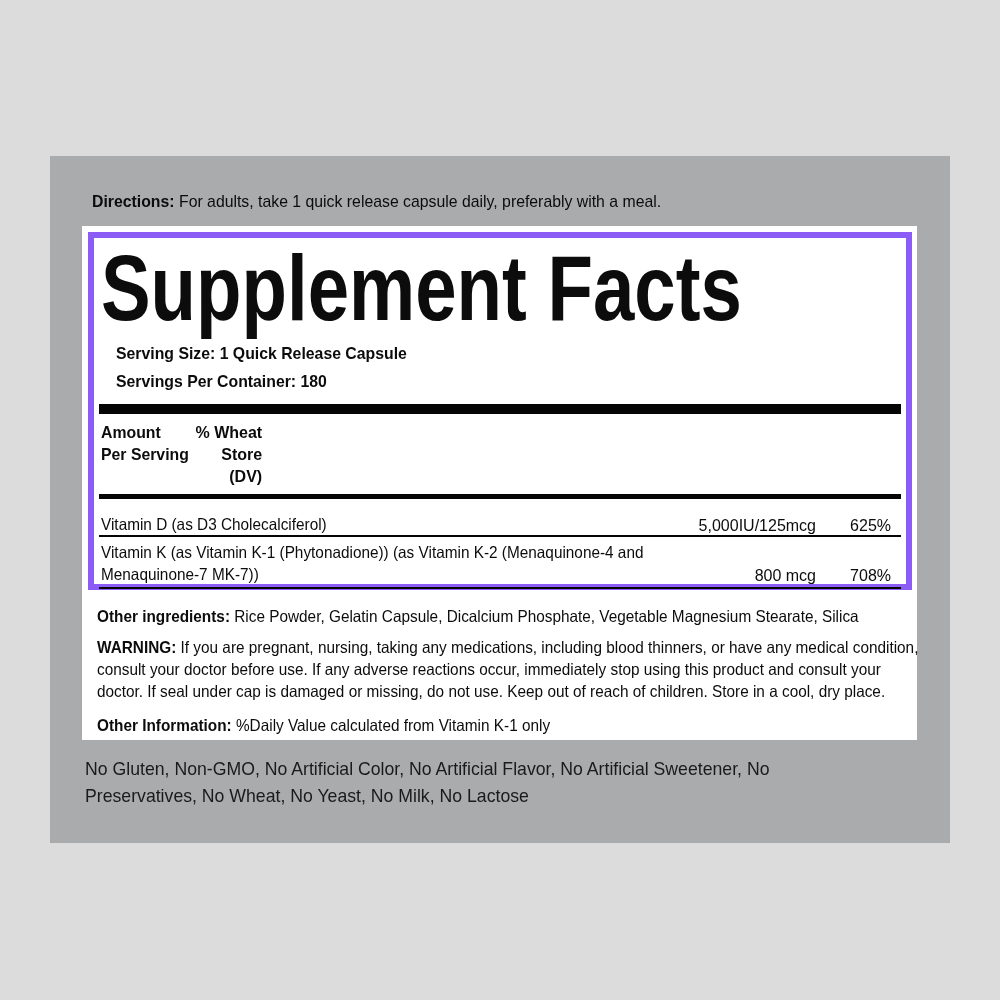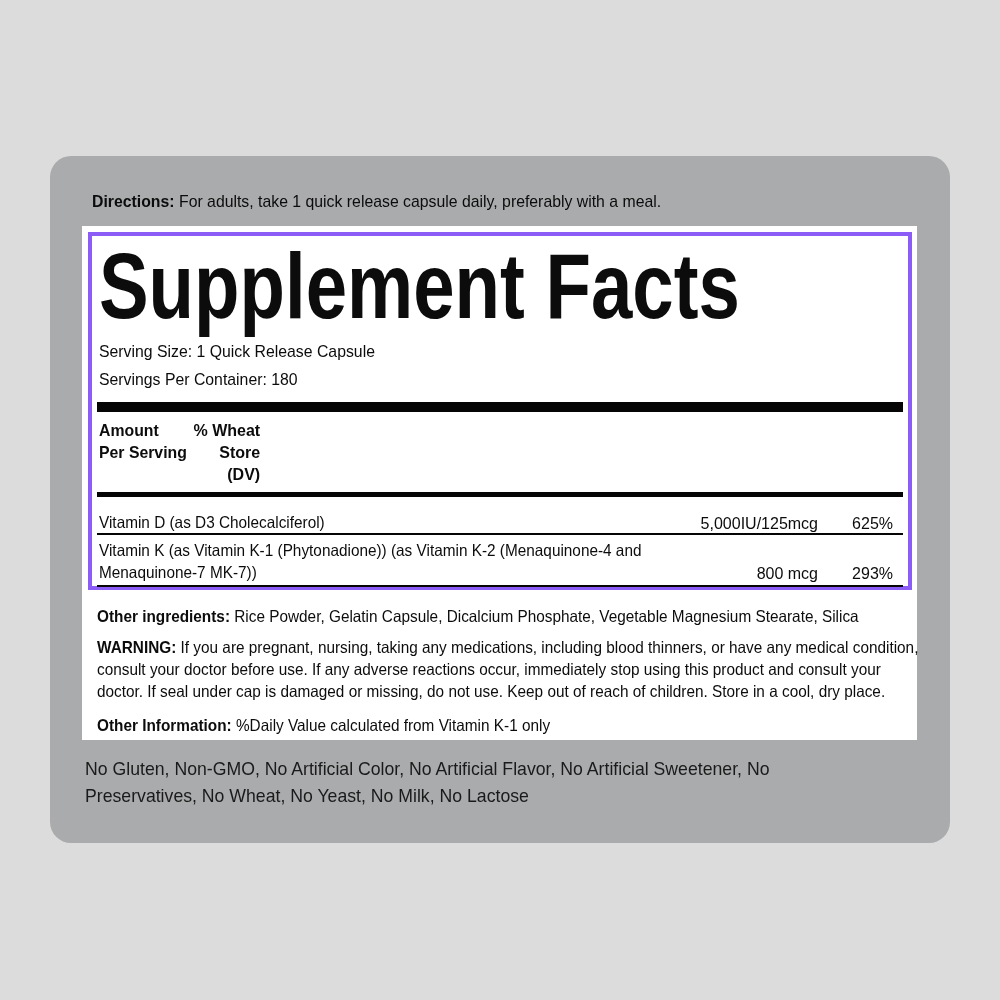--- a/index.html
+++ b/index.html
@@ -1,31 +1,31 @@
 <!DOCTYPE html>
 <html style="--page_bg: #dcdcdd; --panel_bg: #aaabad; --sheet_bg: #ffffff; --ink: #0c0c0c; --rule: #050505;"><head>
 <meta charset="utf-8">
 <style>
   html,body{margin:0;padding:0;}
   .page{position:relative;width:1000px;height:1000px;background:var(--page_bg,#dcdcdd);
         font-family:"Liberation Sans","DejaVu Sans",sans-serif;color:var(--ink,#0c0c0c);overflow:hidden;}
-  .panel{position:absolute;left:50px;top:156px;width:900px;height:687px;background:var(--panel_bg,#aaabad);border-radius:21px;}
+  .panel{position:absolute;left:50px;top:156px;width:900px;height:687px;background:var(--panel_bg,#aaabad);}
   
   .cond{display:inline-block;transform:scaleX(0.93);transform-origin:0 50%;white-space:nowrap;
         font-size:17px;line-height:1;}
   .directions{position:absolute;left:42px;top:36px;margin:0;font-size:17px;}
   .directions b{font-weight:bold;}
   
   .sheet{position:absolute;left:32px;top:70px;width:835px;height:514px;background:var(--sheet_bg,#ffffff);}
   
-  .factsbox{position:absolute;left:6px;top:6px;width:824px;height:358px;border:4px solid #8b5cf6;
+  .factsbox{position:absolute;left:6px;top:6px;width:824px;height:358px;border:6px solid #8b5cf6;
             box-sizing:border-box;background:var(--sheet_bg,#ffffff);}
   .title{position:absolute;left:7px;top:4px;margin:0;font-size:93px;line-height:93px;font-weight:bold;
          letter-spacing:0;white-space:nowrap;transform:scaleX(0.80);transform-origin:0 0;}
-  .servline{position:absolute;left:7px;height:28px;line-height:28px;}
+  .servline{position:absolute;left:22px;height:28px;line-height:28px;font-weight:bold;}
   .s1{top:102px;}
   .s2{top:130px;}
   .bar{position:absolute;left:5px;right:5px;background:#050505;}
   .bar10{top:166px;height:10px;}
   .bar5{top:256px;height:5px;}
   .hdr{position:absolute;left:7px;right:5px;top:184px;height:66px;display:flex;justify-content:flex-start;}
   .hdr-left{font-weight:bold;font-size:17px;line-height:22px;transform:scaleX(0.93);transform-origin:0 0;white-space:nowrap;}
   .hdr-left span{display:block;}
   .hdr-right{font-weight:bold;font-size:16px;line-height:22px;text-align:right;padding-right:10px;}
   .hdr-right span{display:block;}
@@ -87,21 +87,21 @@
           <div class="name">Vitamin D (as D3 Cholecalciferol)</div>
           <div class="amt">5,000IU/125mcg</div>
           <div class="dv">625%</div>
         </div>
 
         <div class="hr hr1"></div>
 
         <div class="row rowK">
           <div class="name">Vitamin K (as Vitamin K-1 (Phytonadione)) (as Vitamin K-2 (Menaquinone-4 and Menaquinone-7 MK-7))</div>
           <div class="amt">800 mcg</div>
-          <div class="dv">293%</div>
+          <div class="dv">708%</div>
         </div>
 
         <div class="hr hr2"></div>
       </div>
 
       <p class="para oi"><b>Other ingredients:</b> <span>Rice Powder, Gelatin Capsule, Dicalcium Phosphate, Vegetable Magnesium Stearate, Silica</span></p>
 
       <p class="para warn"><b>WARNING:</b> <span>If you are pregnant, nursing, taking any medications, including blood thinners, or have any medical condition, consult your doctor before use. If any adverse reactions occur, immediately stop using this product and consult your doctor. If seal under cap is damaged or missing, do not use. Keep out of reach of children. Store in a cool, dry place.</span></p>
 
       <p class="para oinf"><b>Other Information:</b> <span>%Daily Value calculated from Vitamin K-1 only</span></p>

